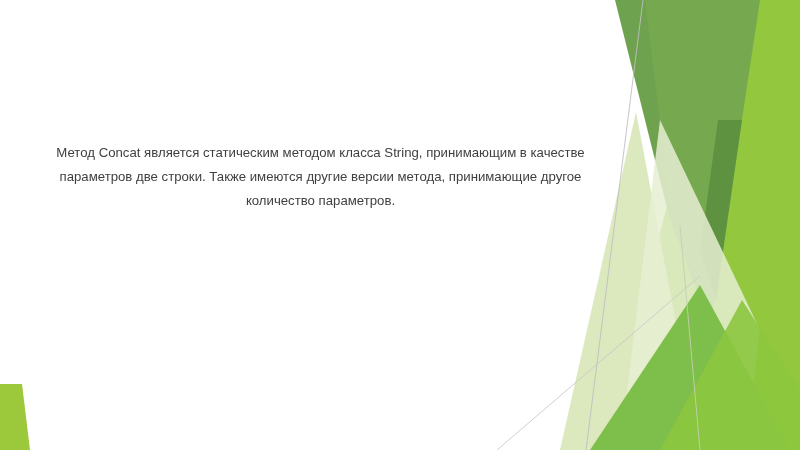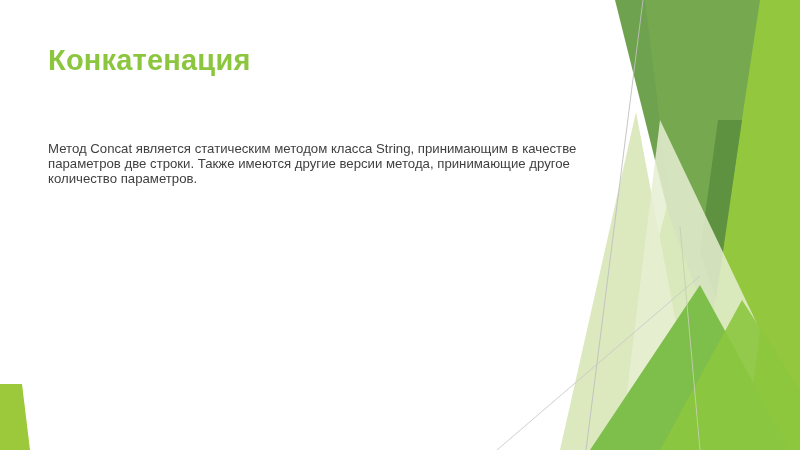--- a/index.html
+++ b/index.html
@@ -40,23 +40,23 @@
     letter-spacing: 0.2px;
     color: #8CC63F;
     white-space: nowrap;
   }
   #slide-body {
     position: absolute;
     left: 48px;
     top: 141px;
     width: 545px;
     font-size: 13.2px;
-    line-height: 15px;
+    line-height: 24px;
     color: #3f3f3f;
-    text-align: left;
+    text-align: center;
   }
 </style>
 </head>
 <body>
 
 <div id="slide">
 
   <svg id="facet-graphic" viewBox="0 0 800 450" preserveAspectRatio="none">
 
     <polygon points="783,0 800,0 800,450 690,450 640,450" fill="#9BC93B"></polygon>
@@ -82,17 +82,16 @@
     <line x1="700" y1="276" x2="497" y2="450" stroke="#C9C9C9" stroke-width="0.9"></line>
 
     <line x1="680" y1="226" x2="700" y2="450" stroke="#C5CFAF" stroke-width="0.9"></line>
 
   </svg>
 
   <svg id="left-accent-strip" viewBox="0 0 800 450" preserveAspectRatio="none">
     <polygon points="0,384 22,384 30,450 0,450" fill="#9BC93B"></polygon>
   </svg>
 
-  <div id="slide-title">Конкатенация</div>
 
   <div id="slide-body">Метод Concat является статическим методом класса String, принимающим в качестве параметров две строки. Также имеются другие версии метода, принимающие другое количество параметров.</div>
 
 </div>
 
 </body></html>

